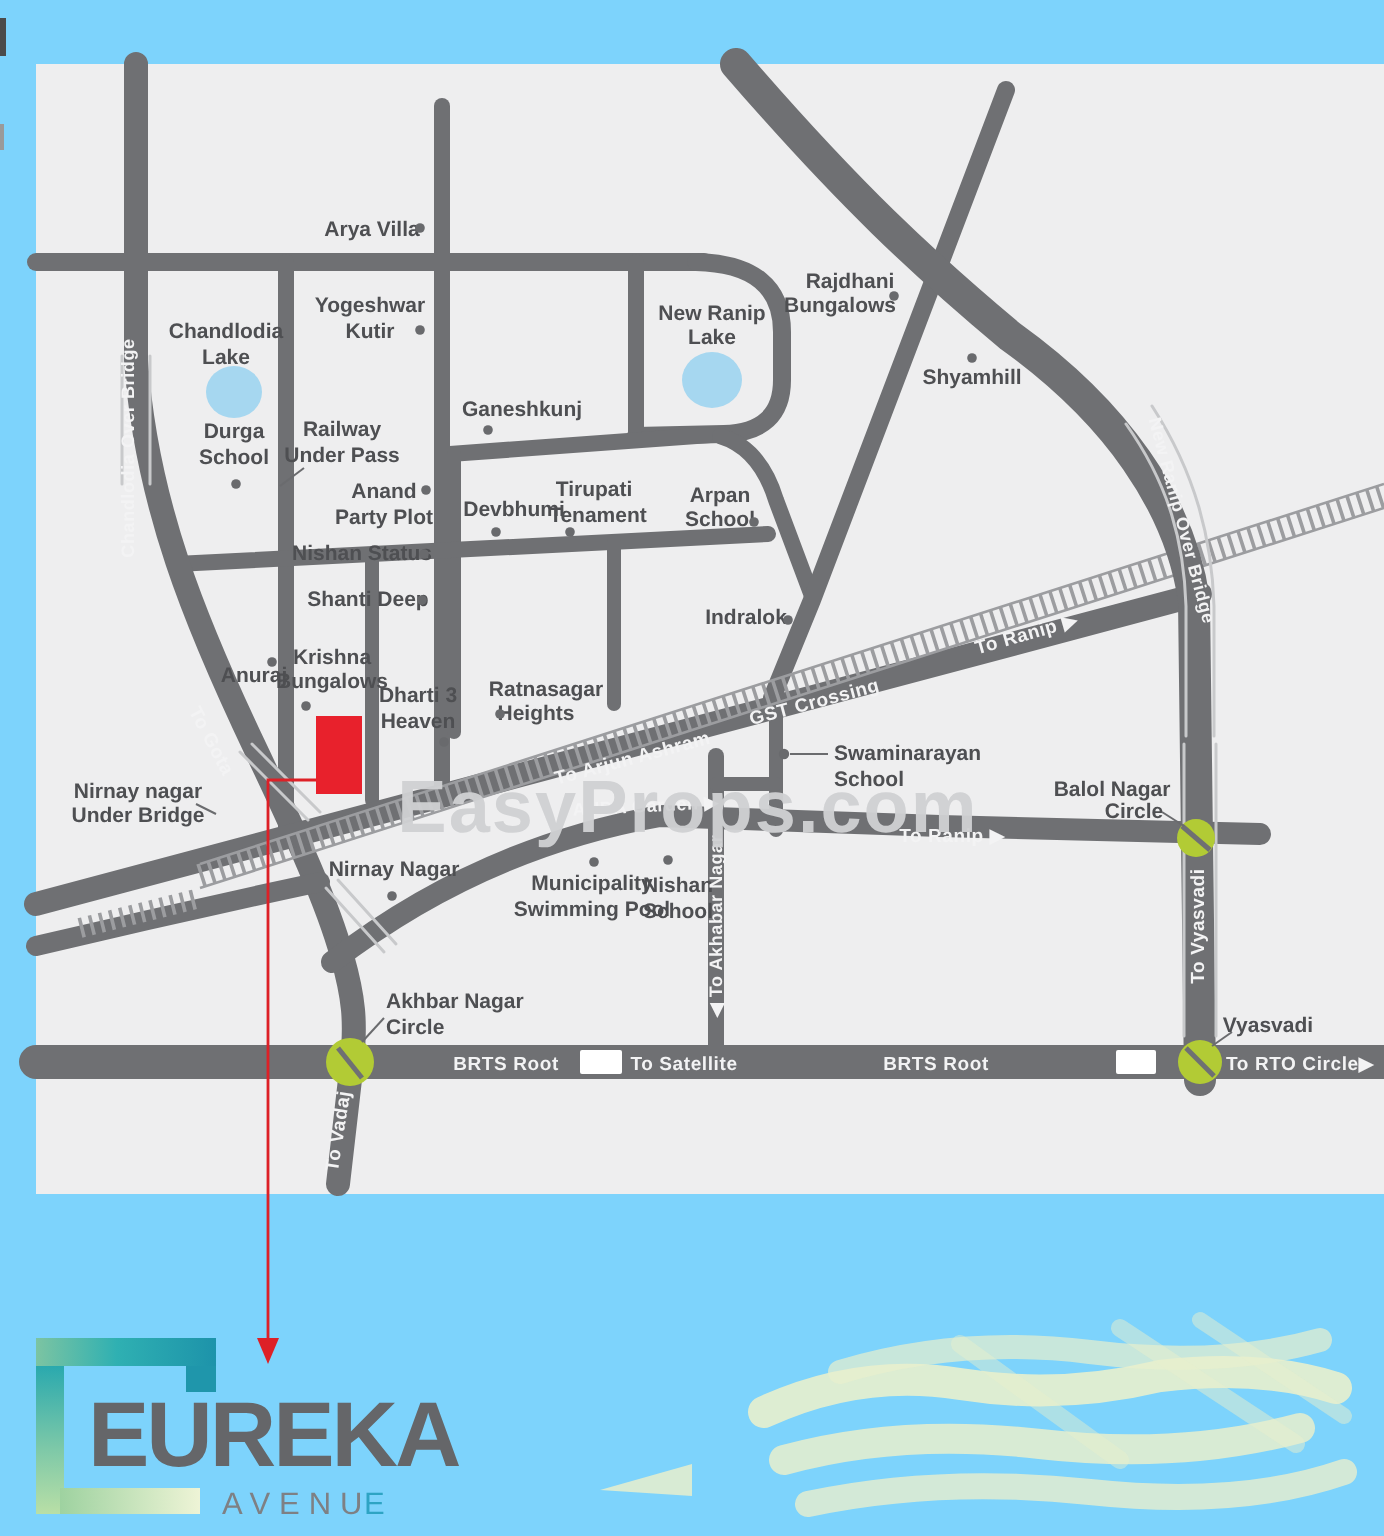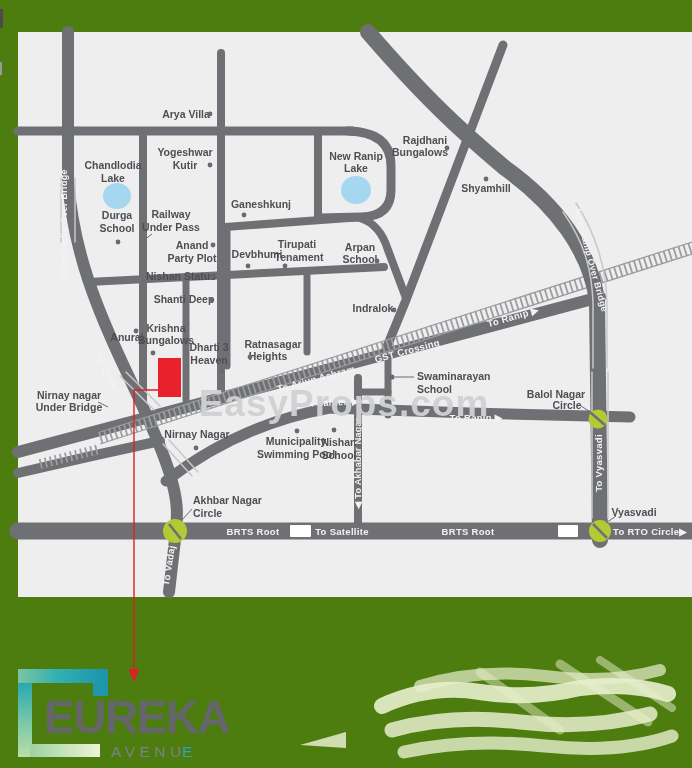--- a/index.html
+++ b/index.html
@@ -1,16 +1,16 @@
 <!DOCTYPE html>
 <html><head>
 <meta charset="utf-8">
 <style>
   html,body{margin:0;padding:0;background:#ffffff;}
-  #stage{position:relative;width:692px;height:768px;background:#4d7c0f;overflow:hidden;
+  #stage{position:relative;width:692px;height:768px;background:#7dd3fc;overflow:hidden;
          font-family:"Liberation Sans", sans-serif;}
   svg text{font-family:"Liberation Sans", sans-serif;}
   .lm{font-size:10.5px;font-weight:700;fill:#4e4f52;text-anchor:middle;}
   .lms{font-size:10.5px;font-weight:700;fill:#4e4f52;text-anchor:start;}
   .rl{font-size:9.5px;font-weight:700;fill:#f3f3f4;text-anchor:middle;letter-spacing:.3px;}
   .rls{font-size:9px;font-weight:700;fill:#f3f3f4;text-anchor:middle;letter-spacing:.3px;}
   .wm{font-size:37px;font-weight:700;fill:#d0d1d3;opacity:.95;letter-spacing:1px;text-anchor:middle;}
   .road{stroke:#6f7073;fill:none;stroke-linecap:round;stroke-linejoin:round;}
   .deck{stroke:#c8c9cb;stroke-width:1.5;fill:none;stroke-linecap:round;}
   .dot{fill:#696a6d;}

